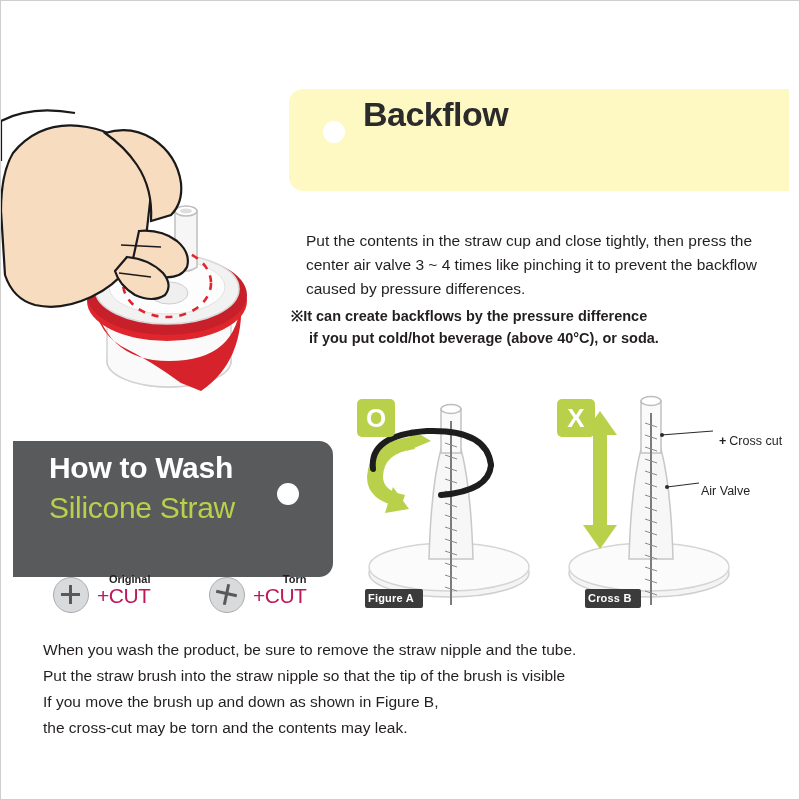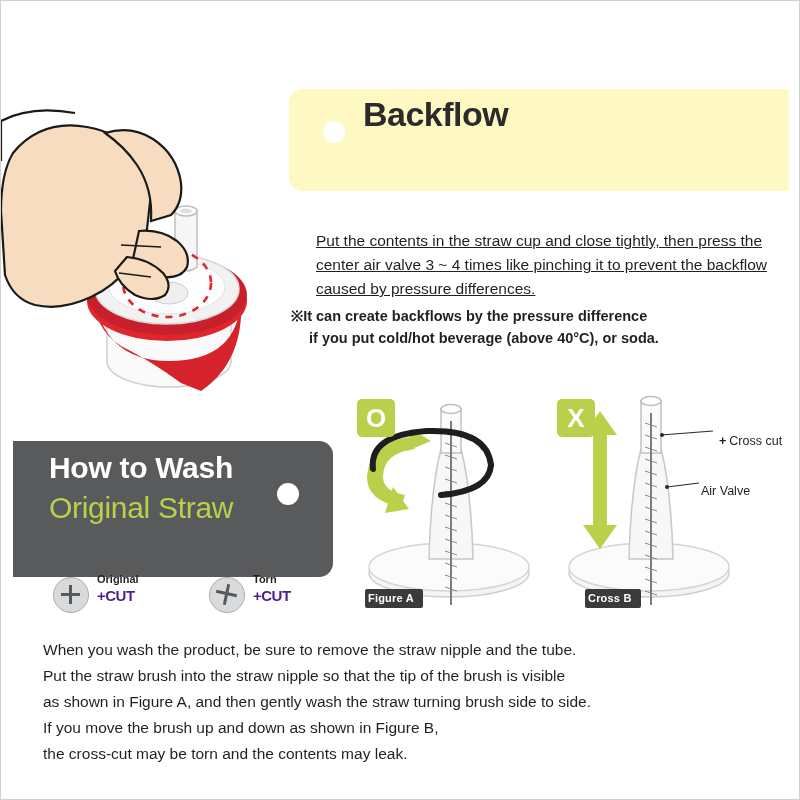--- a/index.html
+++ b/index.html
@@ -56,27 +56,26 @@
     left: 74px;
     top: 46px;
     font-size: 34px;
     font-weight: normal;
     color: #2b2b2b;
     letter-spacing: -0.5px;
   }
 
   .para-main {
     position: absolute;
-    left: 315px;
+    left: 305px;
     top: 228px;
     width: 480px;
     font-size: 15.5px;
     line-height: 24px;
     color: #231f20;
-    text-decoration: underline;
   }
   .note-block {
     position: absolute;
     left: 290px;
     top: 304px;
     width: 500px;
     font-size: 14.5px;
     line-height: 22px;
     font-weight: bold;
     color: #231f20;
@@ -131,20 +130,21 @@
     border-radius: 50%;
     background: #ffffff;
   }
 
   .cut-row {
     position: absolute;
     left: 52px;
     top: 566px;
     width: 290px;
     height: 58px;
+    text-align: right;
   }
   .cut-item {
     position: absolute;
     top: 0;
     display: flex;
     align-items: center;
   }
   .cut-item.first { left: 0px; }
   .cut-item.second { left: 156px; }
   .cut-circle {
@@ -193,23 +193,23 @@
   .cut-text {
     margin-left: 8px;
   }
   .cut-small {
     font-size: 11px;
     font-weight: bold;
     color: #231f20;
     line-height: 12px;
   }
   .cut-big {
-    font-size: 15px;
-    font-weight: bold;
-    color: #4c1d95;
+    font-size: 21px;
+    font-weight: normal;
+    color: #be185d;
     line-height: 22px;
     letter-spacing: -0.5px;
   }
 
   .para-wash {
     position: absolute;
     left: 42px;
     top: 636px;
     width: 720px;
     font-size: 15.5px;
@@ -310,21 +310,21 @@
 
   <div class="para-main">Put the contents in the straw cup and close tightly, then press the center air valve 3 ~ 4 times like pinching it to prevent the backflow caused by pressure differences.</div>
 
   <div class="note-block">
     <span>※It can create backflows by the pressure difference</span>
     <span class="ind">if you put cold/hot beverage (above 40°C), or soda.</span>
   </div>
 
   <div class="gray-banner">
     <div class="gray-title-1">How to Wash</div>
-    <div class="gray-title-2">Original Straw</div>
+    <div class="gray-title-2">Silicone Straw</div>
     <span class="gray-dot"></span>
   </div>
 
   <div class="cut-row">
     <div class="cut-item first">
       <div class="cut-circle">
         <span class="bar-h"></span>
           <span class="bar-v"></span>
       </div>
       <div class="cut-text">
@@ -430,18 +430,17 @@
   <div class="fig-label fig-label-b">Cross B</div>
 
   <div class="callout callout-cross">
     <span class="plus">+</span><span>Cross cut</span>
   </div>
   <div class="callout callout-air">Air Valve</div>
 
   <div class="para-wash">
     <div>When you wash the product, be sure to remove the straw nipple and the tube.</div>
     <div>Put the straw brush into the straw nipple so that the tip of the brush is visible</div>
-    <div>as shown in Figure A, and then gently wash the straw turning brush side to side.</div>
     <div>If you move the brush up and down as shown in Figure B,</div>
     <div>the cross-cut may be torn and the contents may leak.</div>
   </div>
 
 </div>
 
 </body></html>

